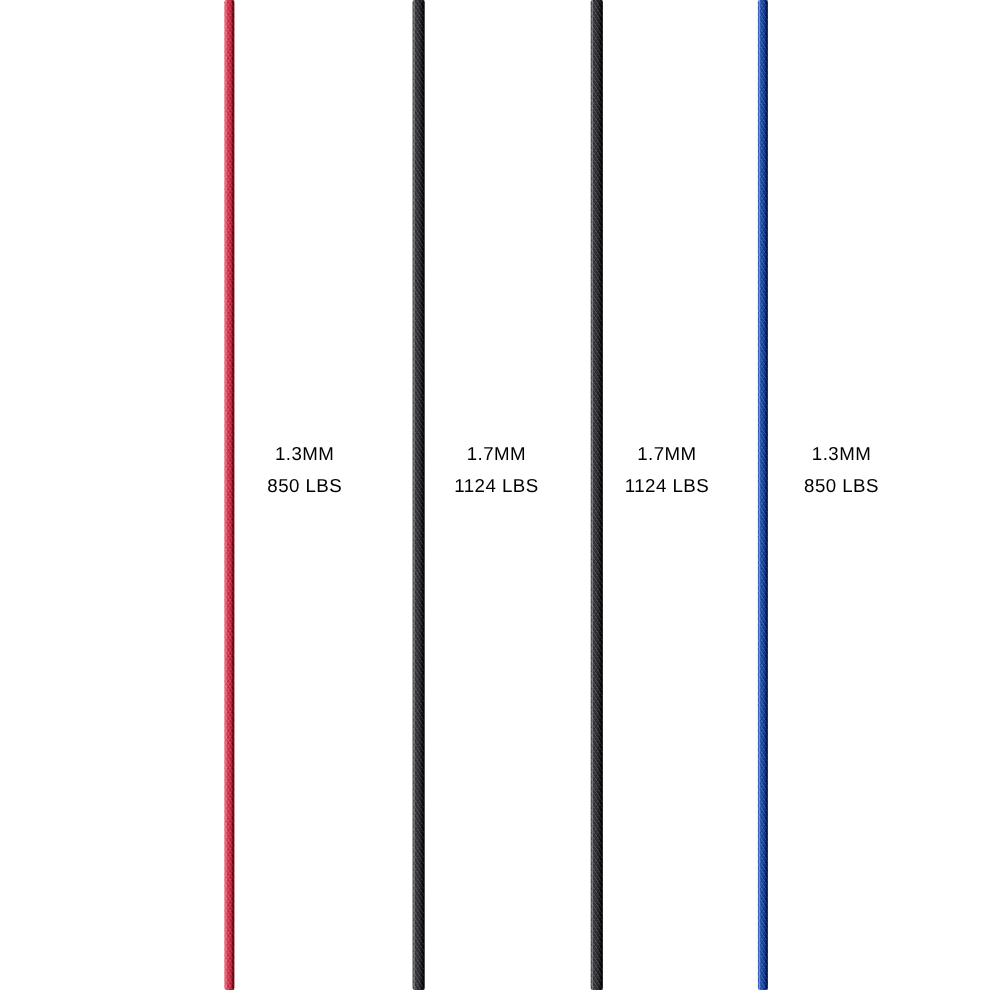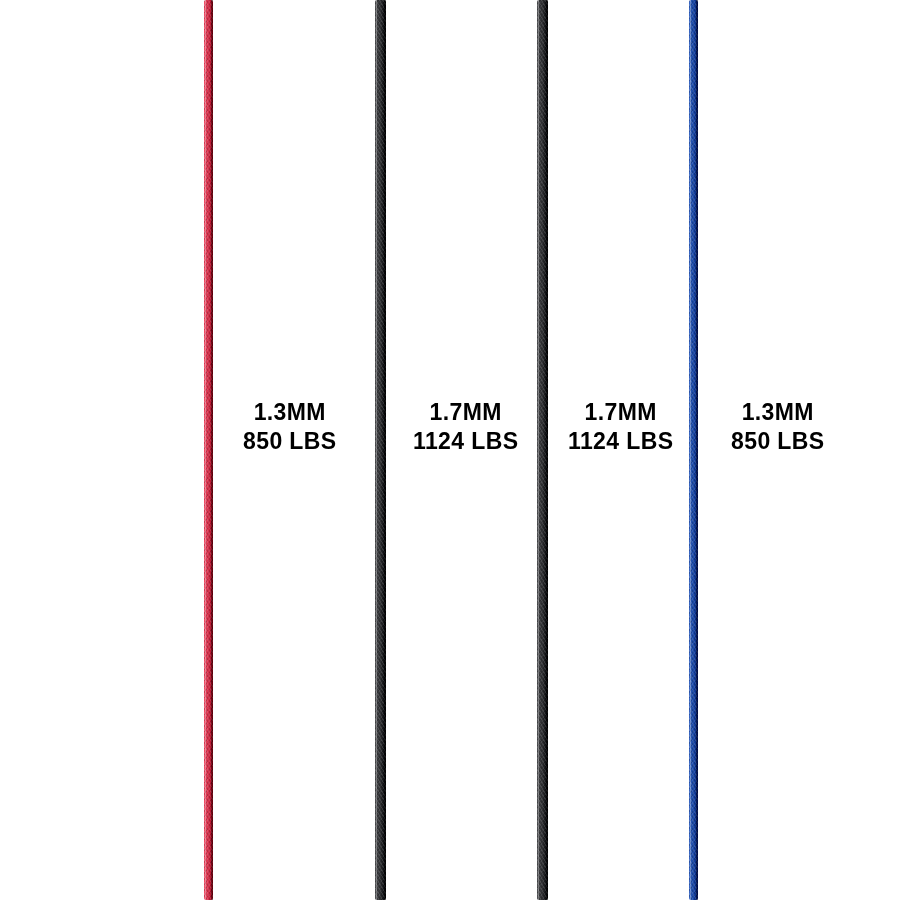--- a/index.html
+++ b/index.html
@@ -46,22 +46,22 @@
     width: 1.5px;
   }
   .cord .sheenL { left: 0.5px; background: rgba(255,255,255,.30); }
   .cord .sheenR { right: 0.5px; background: rgba(0,0,0,.35); }
 
   
   .label {
     position: absolute;
     text-align: center;
     color: #000000;
-    font-weight: bold;
-    font-size: 23px;
+    font-weight: normal;
+    font-size: 17px;
     line-height: 29px;
     letter-spacing: .4px;
     white-space: nowrap;
   }
   .label .l2 { display: block; }
 </style>
 </head>
 <body style="background: rgb(255, 255, 255);">
 
 <div class="stage">

